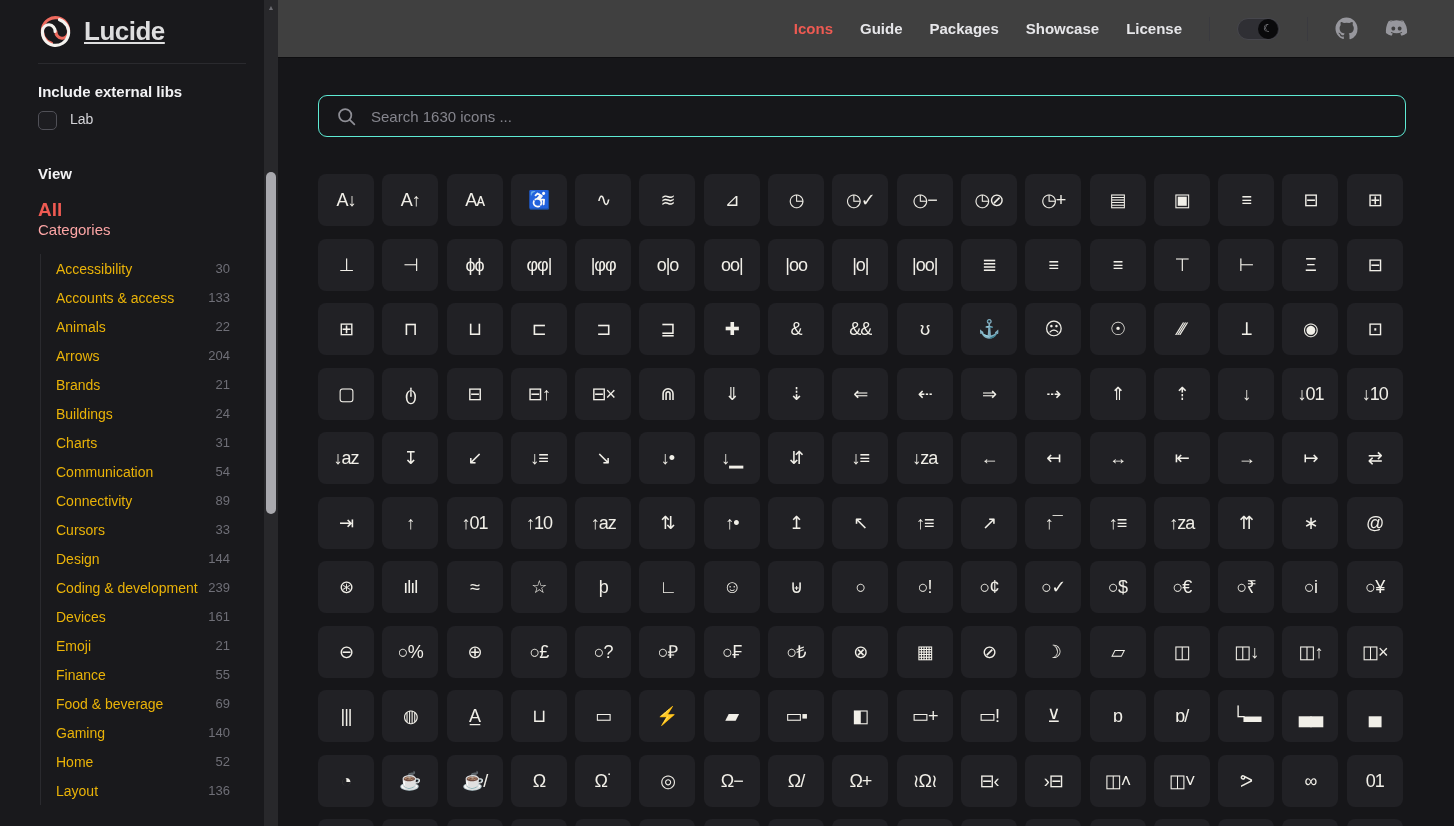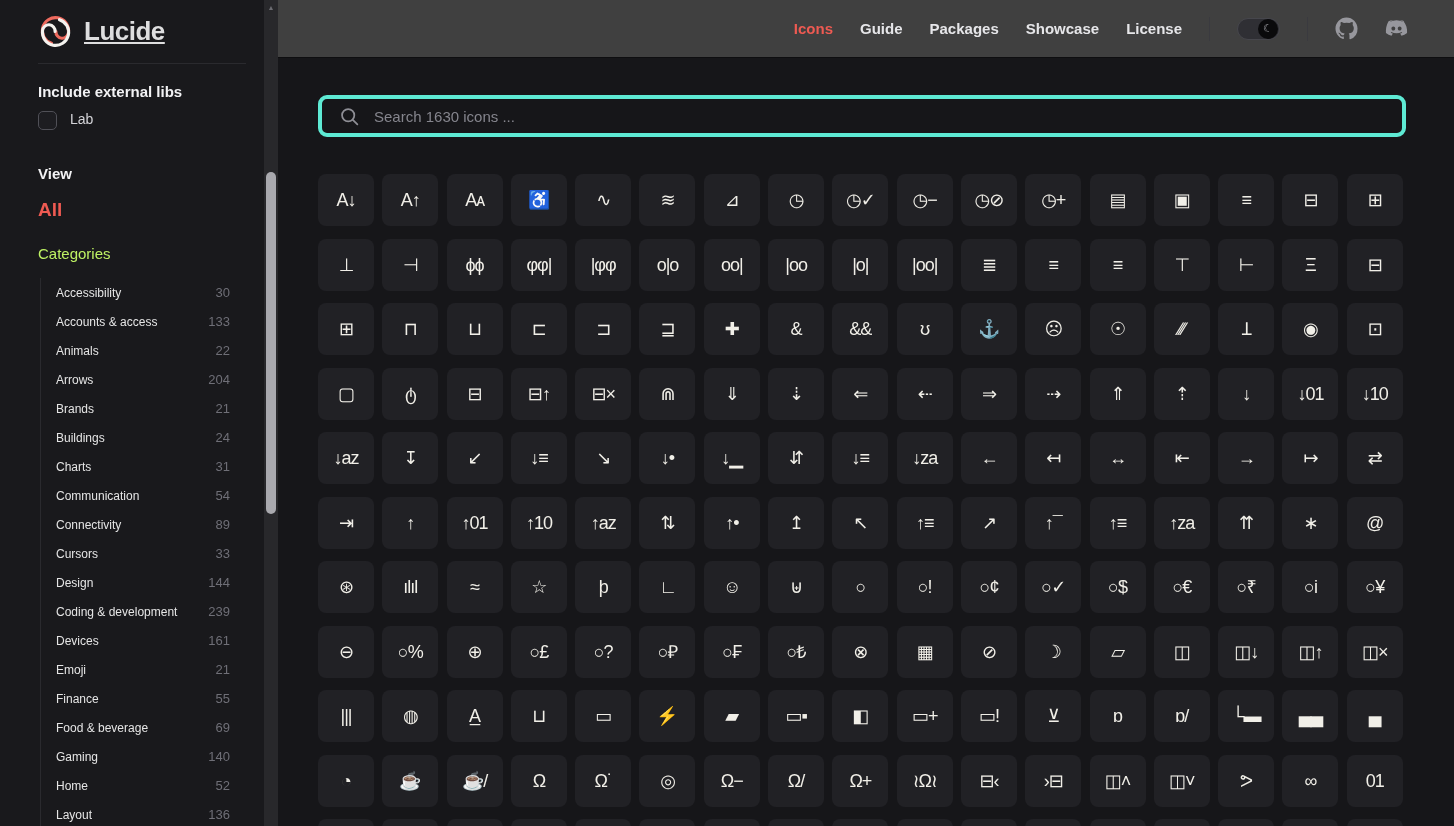--- a/index.html
+++ b/index.html
@@ -15,24 +15,24 @@
   }
   .logo-row { display:flex; align-items:center; gap:11px; }
   .logo-row svg { width:35px; height:35px; }
   .brand-name { font-size:26px; font-weight:bold; color:#dededf; letter-spacing:-0.5px;text-decoration:underline; }
   .side-divider { border:none; border-top:1px solid #2a2a2e; margin-top:14px; width:208px; }
   .side-heading { margin-top:19px; font-size:15px; font-weight:bold; color:#f2f2f4; }
   .lab-row { margin-top:11px; display:flex; gap:13px; font-size:14px; color:#d4d4d8; }
   .checkbox { width:19px; height:19px; border:1.5px solid #505057; border-radius:5px; background:#1d1d21; display:inline-block; cursor:pointer; }
   .view-heading { margin-top:35px; }
   .link-all { display:block; margin-top:17px; font-size:19px; font-weight:600; color:#ee5a52; cursor:pointer; }
-  .link-categories { display:block; margin-top:24px; font-size:15px; color:#bef264; cursor:pointer; }
+  .link-categories { display:block; margin-top:0; font-size:15px; color:#fca5a5; cursor:pointer; }
   .cat-list { margin-top:16px; margin-left:2px; list-style:none; border-left:1px solid #2a2a2e; padding-left:15px; width:190px; }
   .cat-item { height:29px; display:flex; align-items:center; justify-content:space-between; cursor:pointer; }
-  .cat-name { font-size:12px; color:#e5e5e5; }
+  .cat-name { font-size:14px; color:#eab308; }
   .cat-count { font-size:13px; color:#6f6f77; }
   
   .side-scrollbar { position:fixed; left:264px; top:0; width:14px; height:826px; background:#28282b; z-index:3; }
   .scroll-arrow-up { display:block; text-align:center; font-size:7px; color:#6c6c72; padding-top:4px; user-select:none; }
   .scroll-thumb { position:absolute; top:172px; left:2px; width:10px; height:342px; background:#a9a9ae; border-radius:6px; }
   
   .main { margin-left:278px; height:826px; background:#161619; }
   .topnav {
     height:57px; display:flex; align-items:center; justify-content:flex-end;
     gap:27px; padding-right:46px; background:#404040;
@@ -40,21 +40,21 @@
   }
   .nav-item { font-size:15px; font-weight:600; color:#e6e6e9; text-decoration:none; cursor:pointer; }
   .nav-item.active { color:#ee5a52; }
   .nav-divider { width:1px; height:24px; background:#3a3a3f; }
   .theme-toggle { width:43px; height:22px; border-radius:11px; background:#2f2f34; border:1px solid #46464c; position:relative; cursor:pointer; }
   .toggle-knob { position:absolute; right:1px; top:0px; width:20px; height:20px; border-radius:50%; background:#0a0a0c; display:flex; align-items:center; justify-content:center; font-size:11px; color:#b9b9bf; }
   .ext-icon { width:23px; height:23px; fill:#97979d; cursor:pointer; }
   
   .content { padding:0 48px 0 40px; }
   .searchbar {
-    margin-top:38px; height:42px; border:4px solid #5eead4; border-radius:9px;
+    margin-top:38px; height:42px; border:1px solid #5eead4; border-radius:9px;
     display:flex; align-items:center; gap:14px; padding-left:17px; background:#161619;
   }
   .searchbar svg { width:21px; height:21px; stroke:#8e8e95; flex:none; }
   .search-input {
     background:transparent; border:none; outline:none; width:100%; height:100%;
     font-family:"Liberation Sans",sans-serif; font-size:15px; color:#d0d0d4;
   }
   .search-input::placeholder { color:#85858d; }
   
   .grid-clip { margin-top:37px; height:652px; overflow:hidden; }

